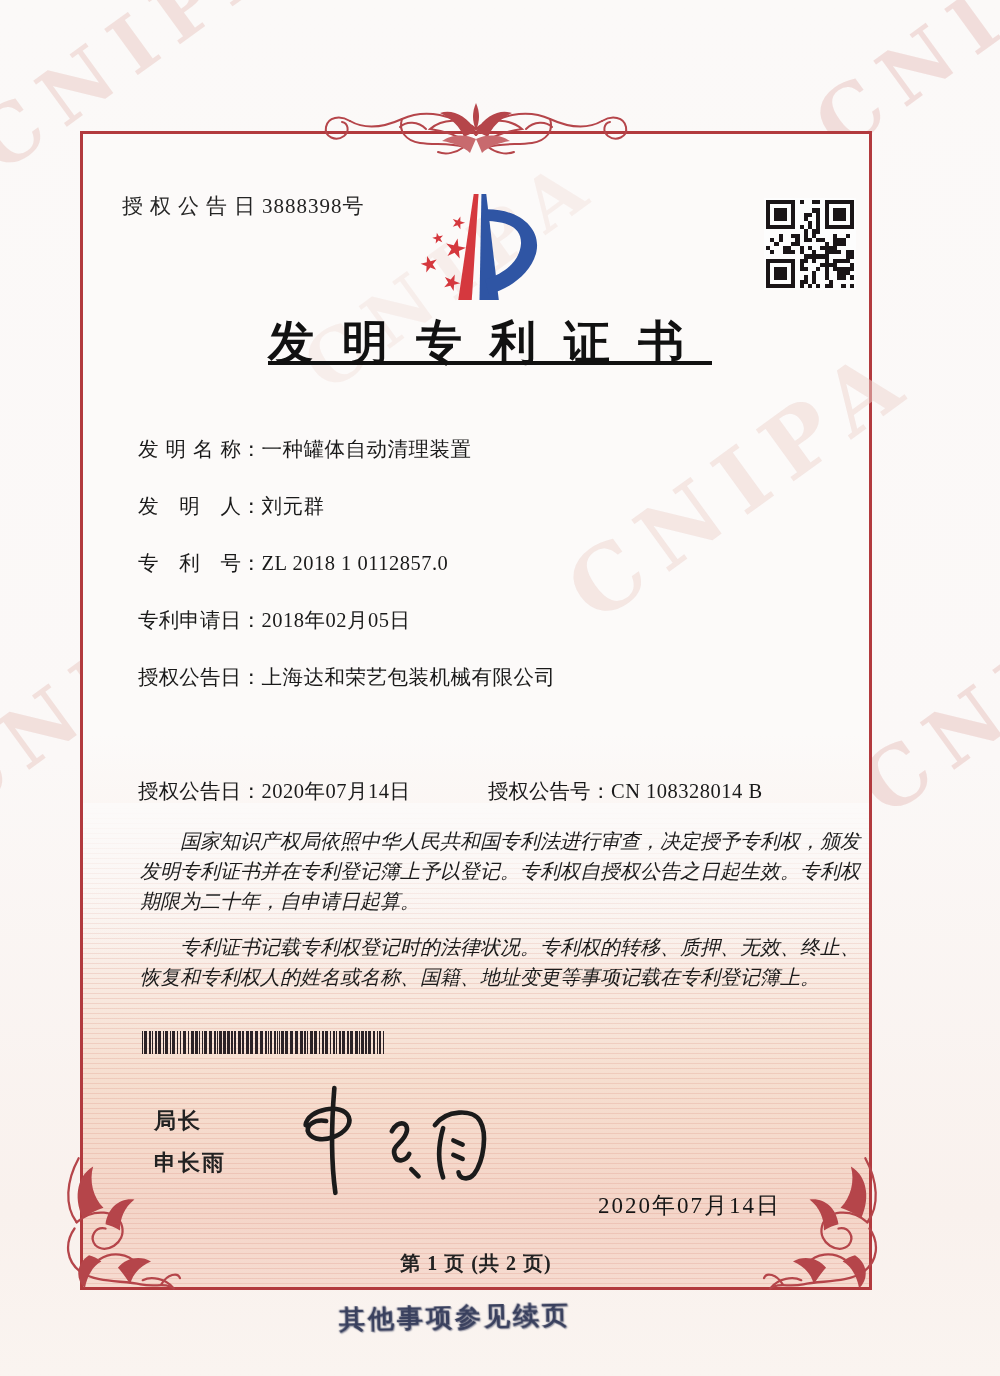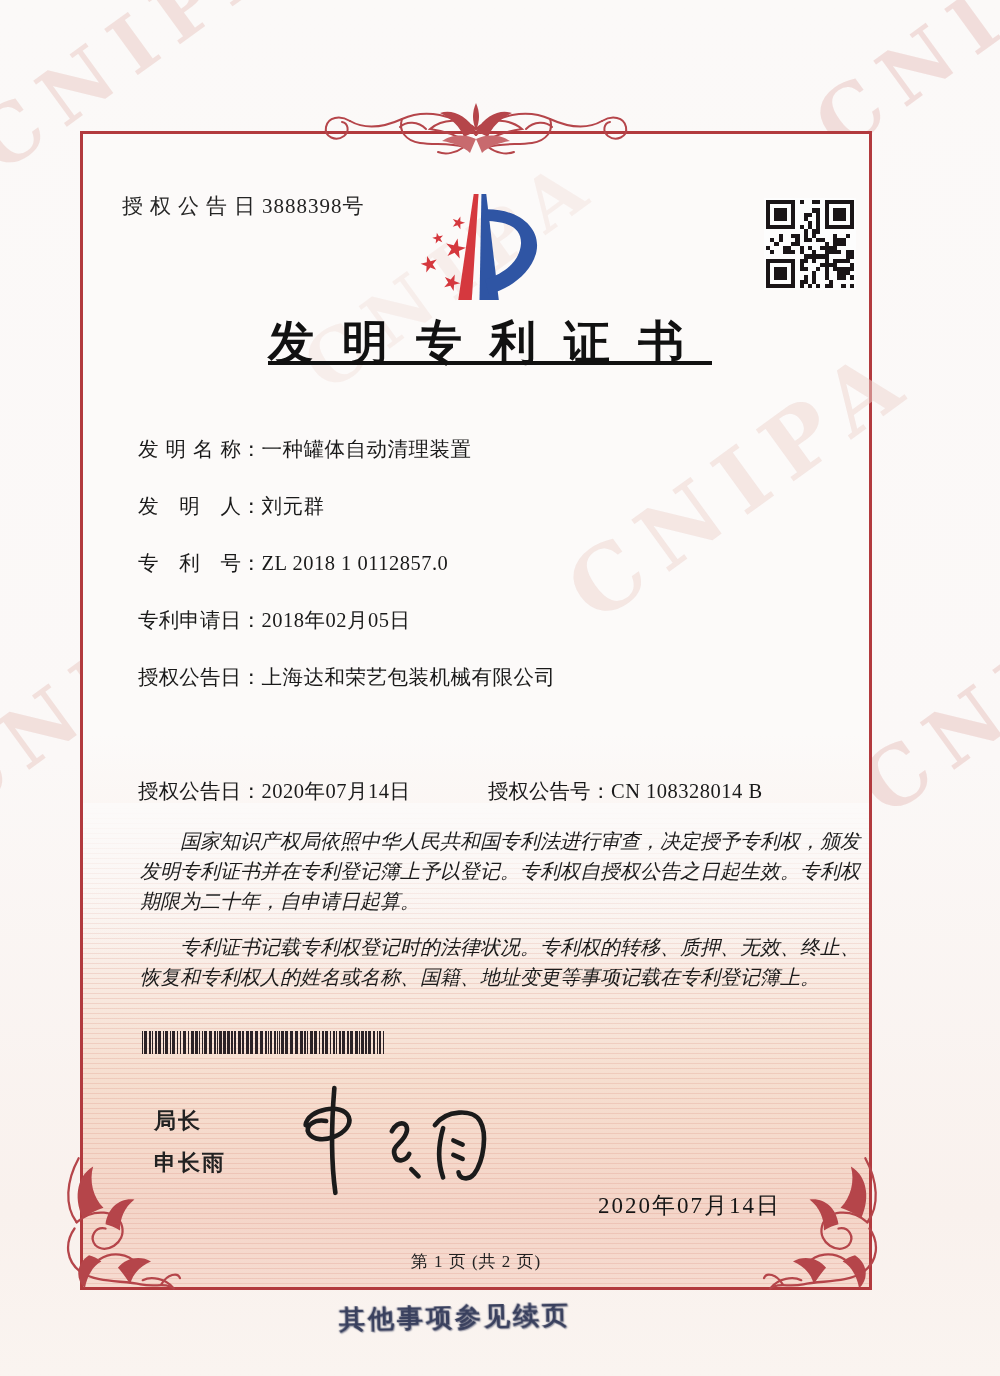--- a/index.html
+++ b/index.html
@@ -34,21 +34,21 @@
   .colon{display:inline-block;}
   .fvalue{letter-spacing:0.5px;}
   .grant{position:absolute;left:350px;top:0;}
   .paras{position:absolute;left:124px;top:810px;width:752px;font-size:20px;line-height:30px;color:#1b1b1b;text-align:justify;}
   .paras p{margin:16px;text-indent:2em;font-style:italic;}
   .barcode{position:absolute;left:140px;top:1031px;width:252px;height:23px;}
   .signer{position:absolute;left:138px;font-family:"Liberation Sans","DejaVu Sans",sans-serif;
     font-size:22px;font-weight:600;color:#222;letter-spacing:2px;margin-left:16px;}
   .signature{position:absolute;left:278px;top:1082px;width:242px;height:118px;}
   .issue-date{position:absolute;left:598px;top:1190px;font-size:23px;letter-spacing:2px;color:#161616;}
-  .pageno{position:absolute;left:76px;top:1250px;width:800px;text-align:center;font-size:17px;letter-spacing:1px;color:#222;}
+  .pageno{position:absolute;left:76px;top:1250px;width:800px;text-align:center;font-size:20px;letter-spacing:1px;color:#222;font-weight:bold;}
   .stamp{position:absolute;left:0;top:1300px;width:910px;text-align:center;
     font-size:26px;font-weight:700;letter-spacing:3px;color:#39405e;
     transform:rotate(-1.2deg);filter:blur(0.55px);
     text-shadow:1px 1px 1px rgba(57,64,94,.45),-1px 0 1px rgba(57,64,94,.3);}
 </style>
 </head>
 <body>
 
 <div id="page">
 

